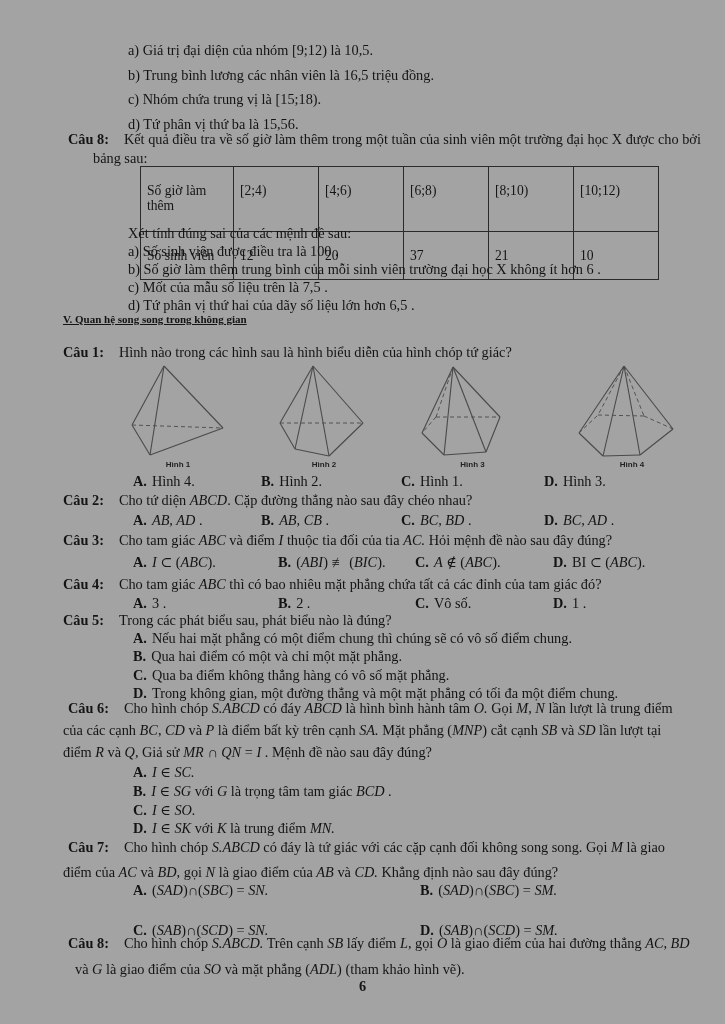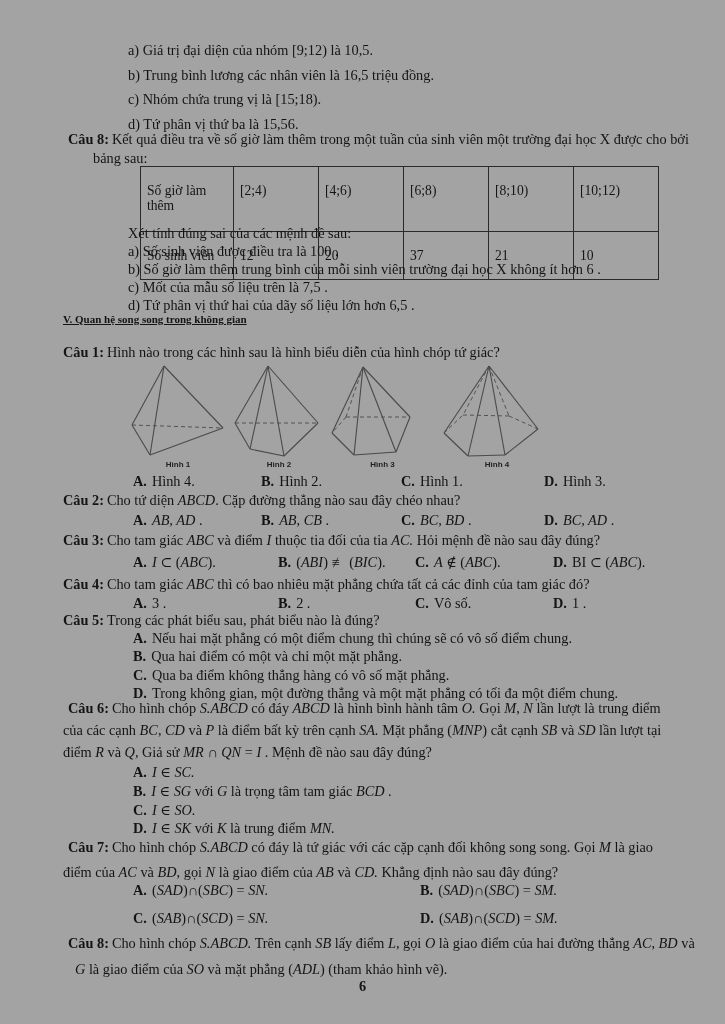--- a/index.html
+++ b/index.html
@@ -2,40 +2,40 @@
 <html><head>
 <meta charset="utf-8">
 <style>
   html,body{margin:0;padding:0;background:#fff;}
   .page{
     position:relative;width:725px;height:1024px;background:#a3a3a3;overflow:hidden;
     font-family:"Liberation Serif","DejaVu Serif",serif;font-size:14.3px;color:#141414;
   }
   .abs{position:absolute;left:63px;width:620px;line-height:19px;}
   .indented{left:128px;width:555px;}
-  .qlabel{font-weight:bold;margin-right:3px;}
+  .qlabel{font-weight:bold;margin-right:15px;}
   .seg-i{font-style:italic;}
   .intro{line-height:24.6px;}
   .hang{padding-left:30px;text-indent:-25px;}
   .hang2{padding-left:12px;text-indent:-7px;}
   .tind{text-indent:5px;}
   .freq-table{border-collapse:collapse;font-size:13.6px;line-height:15px;}
   .freq-table td{border:1px solid #2a2a2a;padding:16px 6px;vertical-align:top;}
   .freq-table td.c0{width:80px;}
   .freq-table td.cd{width:72px;}
   .freq-table tr.hdr td{height:32px;}
   .section-heading{font-weight:bold;text-decoration:underline;font-size:11px;}
-  .figrow{display:flex;gap:6px;align-items:flex-end;}
+  .figrow{display:flex;gap:6px;align-items:flex-end;justify-content:space-between;}
   .fig{text-align:center;}
   .fig svg{display:block;}
   .fig-label{font-family:"Liberation Sans",sans-serif;font-size:8px;font-weight:bold;margin-top:-2px;color:#222;}
   .opts{left:133px;width:560px;display:grid;}
   .g1{grid-template-columns:120px 132px 135px auto;gap:8px;}
   .g2{grid-template-columns:145px 137px 138px auto;}
-  .g22{grid-template-columns:287px auto;row-gap:8px;line-height:20px;}
+  .g22{grid-template-columns:287px auto;row-gap:20px;line-height:20px;}
   .list > div{display:block;}
   .opt-key{font-weight:bold;margin-right:5px;}
   .pageno{position:absolute;top:978px;left:0;width:725px;text-align:center;font-weight:bold;}
   line{stroke:#4a4a4a;stroke-width:1.1;}
   .dsh{stroke-dasharray:4 3;stroke-width:0.9;}
 </style>
 </head>
 <body>
 
 <div class="page">

